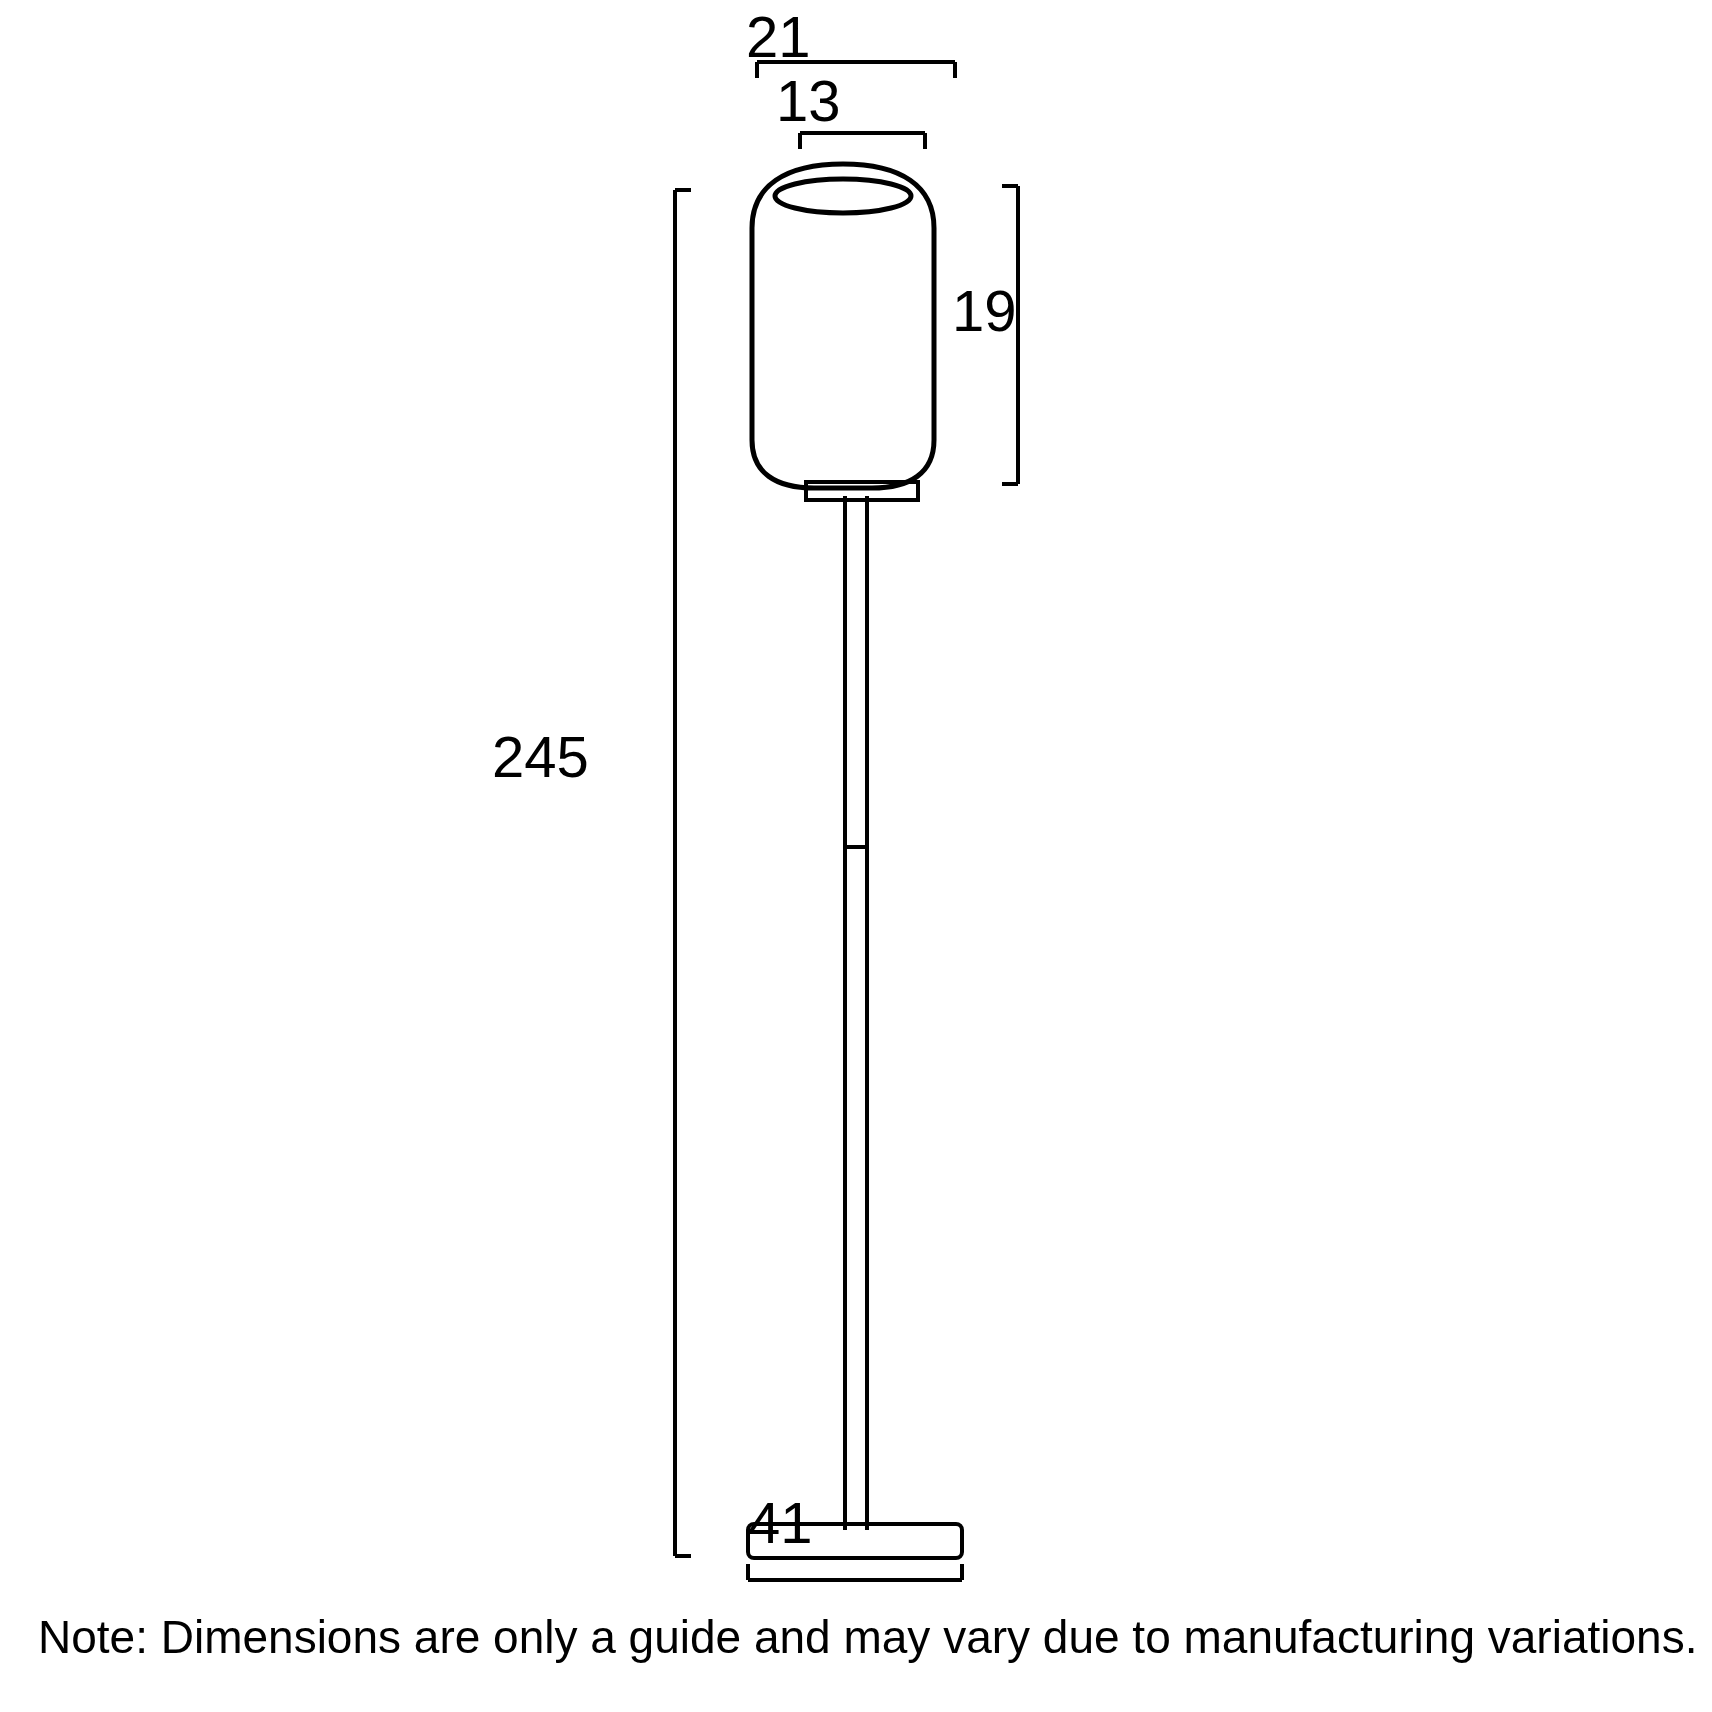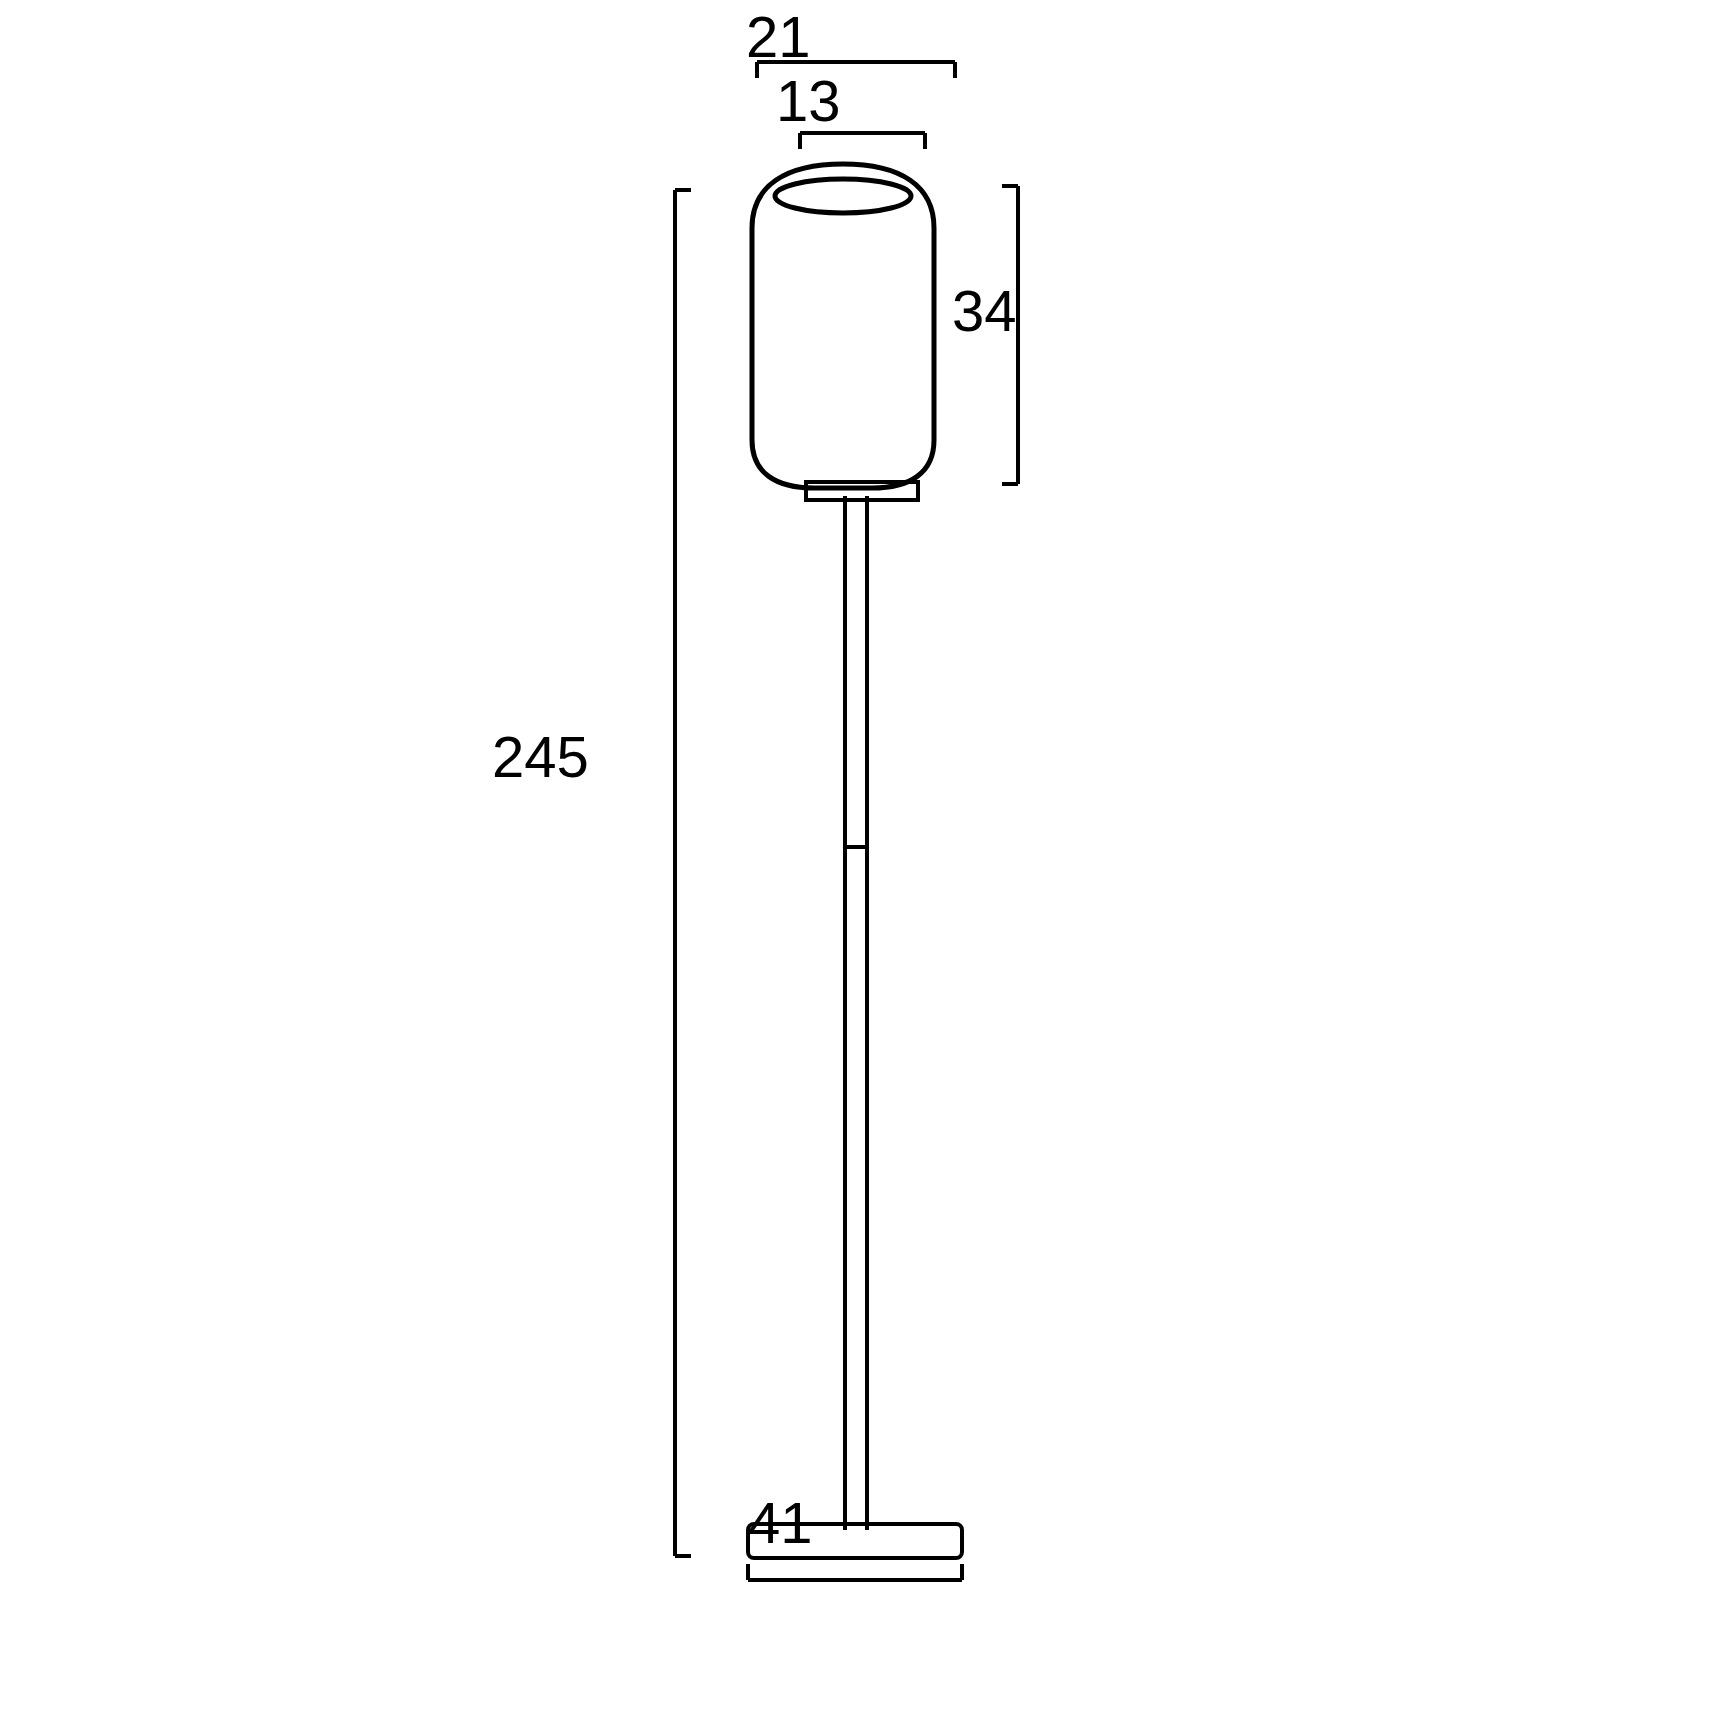--- a/index.html
+++ b/index.html
@@ -118,20 +118,21 @@
         <rect x="748" y="1524" width="214" height="34" rx="6" ry="6"></rect>
       </g>
 
     </g>
   </svg>
 
   <div class="dim-label" id="lbl-top-21">21</div>
 
   <div class="dim-label" id="lbl-top-13">13</div>
 
-  <div class="dim-label" id="lbl-right-34">34</div>
+  <div class="dim-label" id="lbl-right-34">19</div>
 
   <div class="dim-label" id="lbl-left-155">245</div>
 
   <div class="dim-label" id="lbl-bottom-22">41</div>
 
+  <div class="note">Note: Dimensions are only a guide and may vary due to manufacturing variations.</div>
 
 </div>
 
 </body></html>

